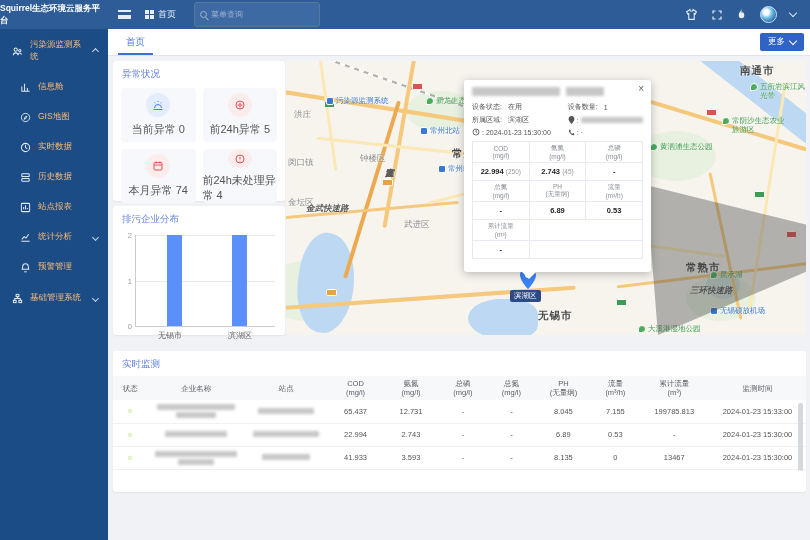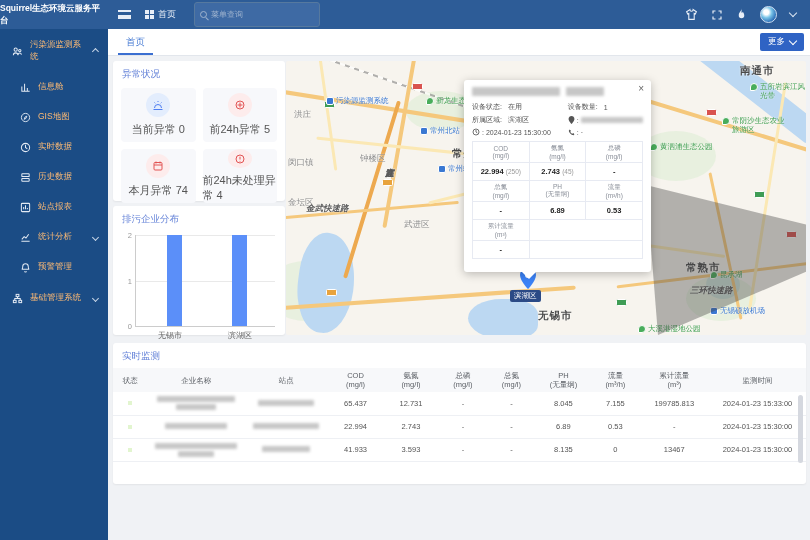--- a/index.html
+++ b/index.html
@@ -94,21 +94,21 @@
   .redact { background:#c7c7c7; border-radius:1px; filter:blur(1.6px); display:inline-block; }
   .pp-title { height:9px; margin-bottom:6px; display:flex; gap:6px; }
   .pp-grid { display:grid; grid-template-columns:56% 44%; row-gap:3px; font-size:7px; color:#555; align-items:center; }
   .pp-grid .cell { display:flex; align-items:center; gap:2px; white-space:nowrap; }
   .pp-table { width:100%; border-collapse:collapse; margin-top:5px; table-layout:fixed; }
   .pp-table td { border:1px solid #e7eaf2; text-align:center; font-size:6.5px; color:#8a8f99; padding:2px 1px; }
   .pp-table td.val { font-size:7.5px; color:#1d1d1d; font-weight:bold; padding:4px 1px; }
   .pp-table td.val .sub { color:#999; font-weight:normal; font-size:6.5px; }
 
   
-  .mon-card { left:5px; top:314px; width:693px; height:141px; overflow:hidden; }
+  .mon-card { left:5px; top:322px; width:693px; height:141px; overflow:hidden; }
   .mon-table { width:100%; border-collapse:collapse; table-layout:fixed; }
   .mon-table th { background:#f7f8fa; color:#5c6066; font-weight:normal; font-size:7.5px; padding:3px 2px; line-height:9px; }
   .mon-table td { font-size:7.5px; color:#555; text-align:center; padding:0 2px; border-bottom:1px solid #eef0f4; height:23px; }
   .status-dot { width:9px; height:9px; border-radius:50%; margin:0 auto; background:radial-gradient(circle at 35% 30%, #a8ef63, #53b920 70%); box-shadow:0 0 0 2px #e2f5cf; }
   .vscroll { position:absolute; right:3px; top:52px; width:5px; height:68px; background:#d5d8df; border-radius:3px; cursor:pointer; }
   .rstack { display:flex; flex-direction:column; gap:2px; align-items:center; }
 </style>
 </head>
 <body>
 

